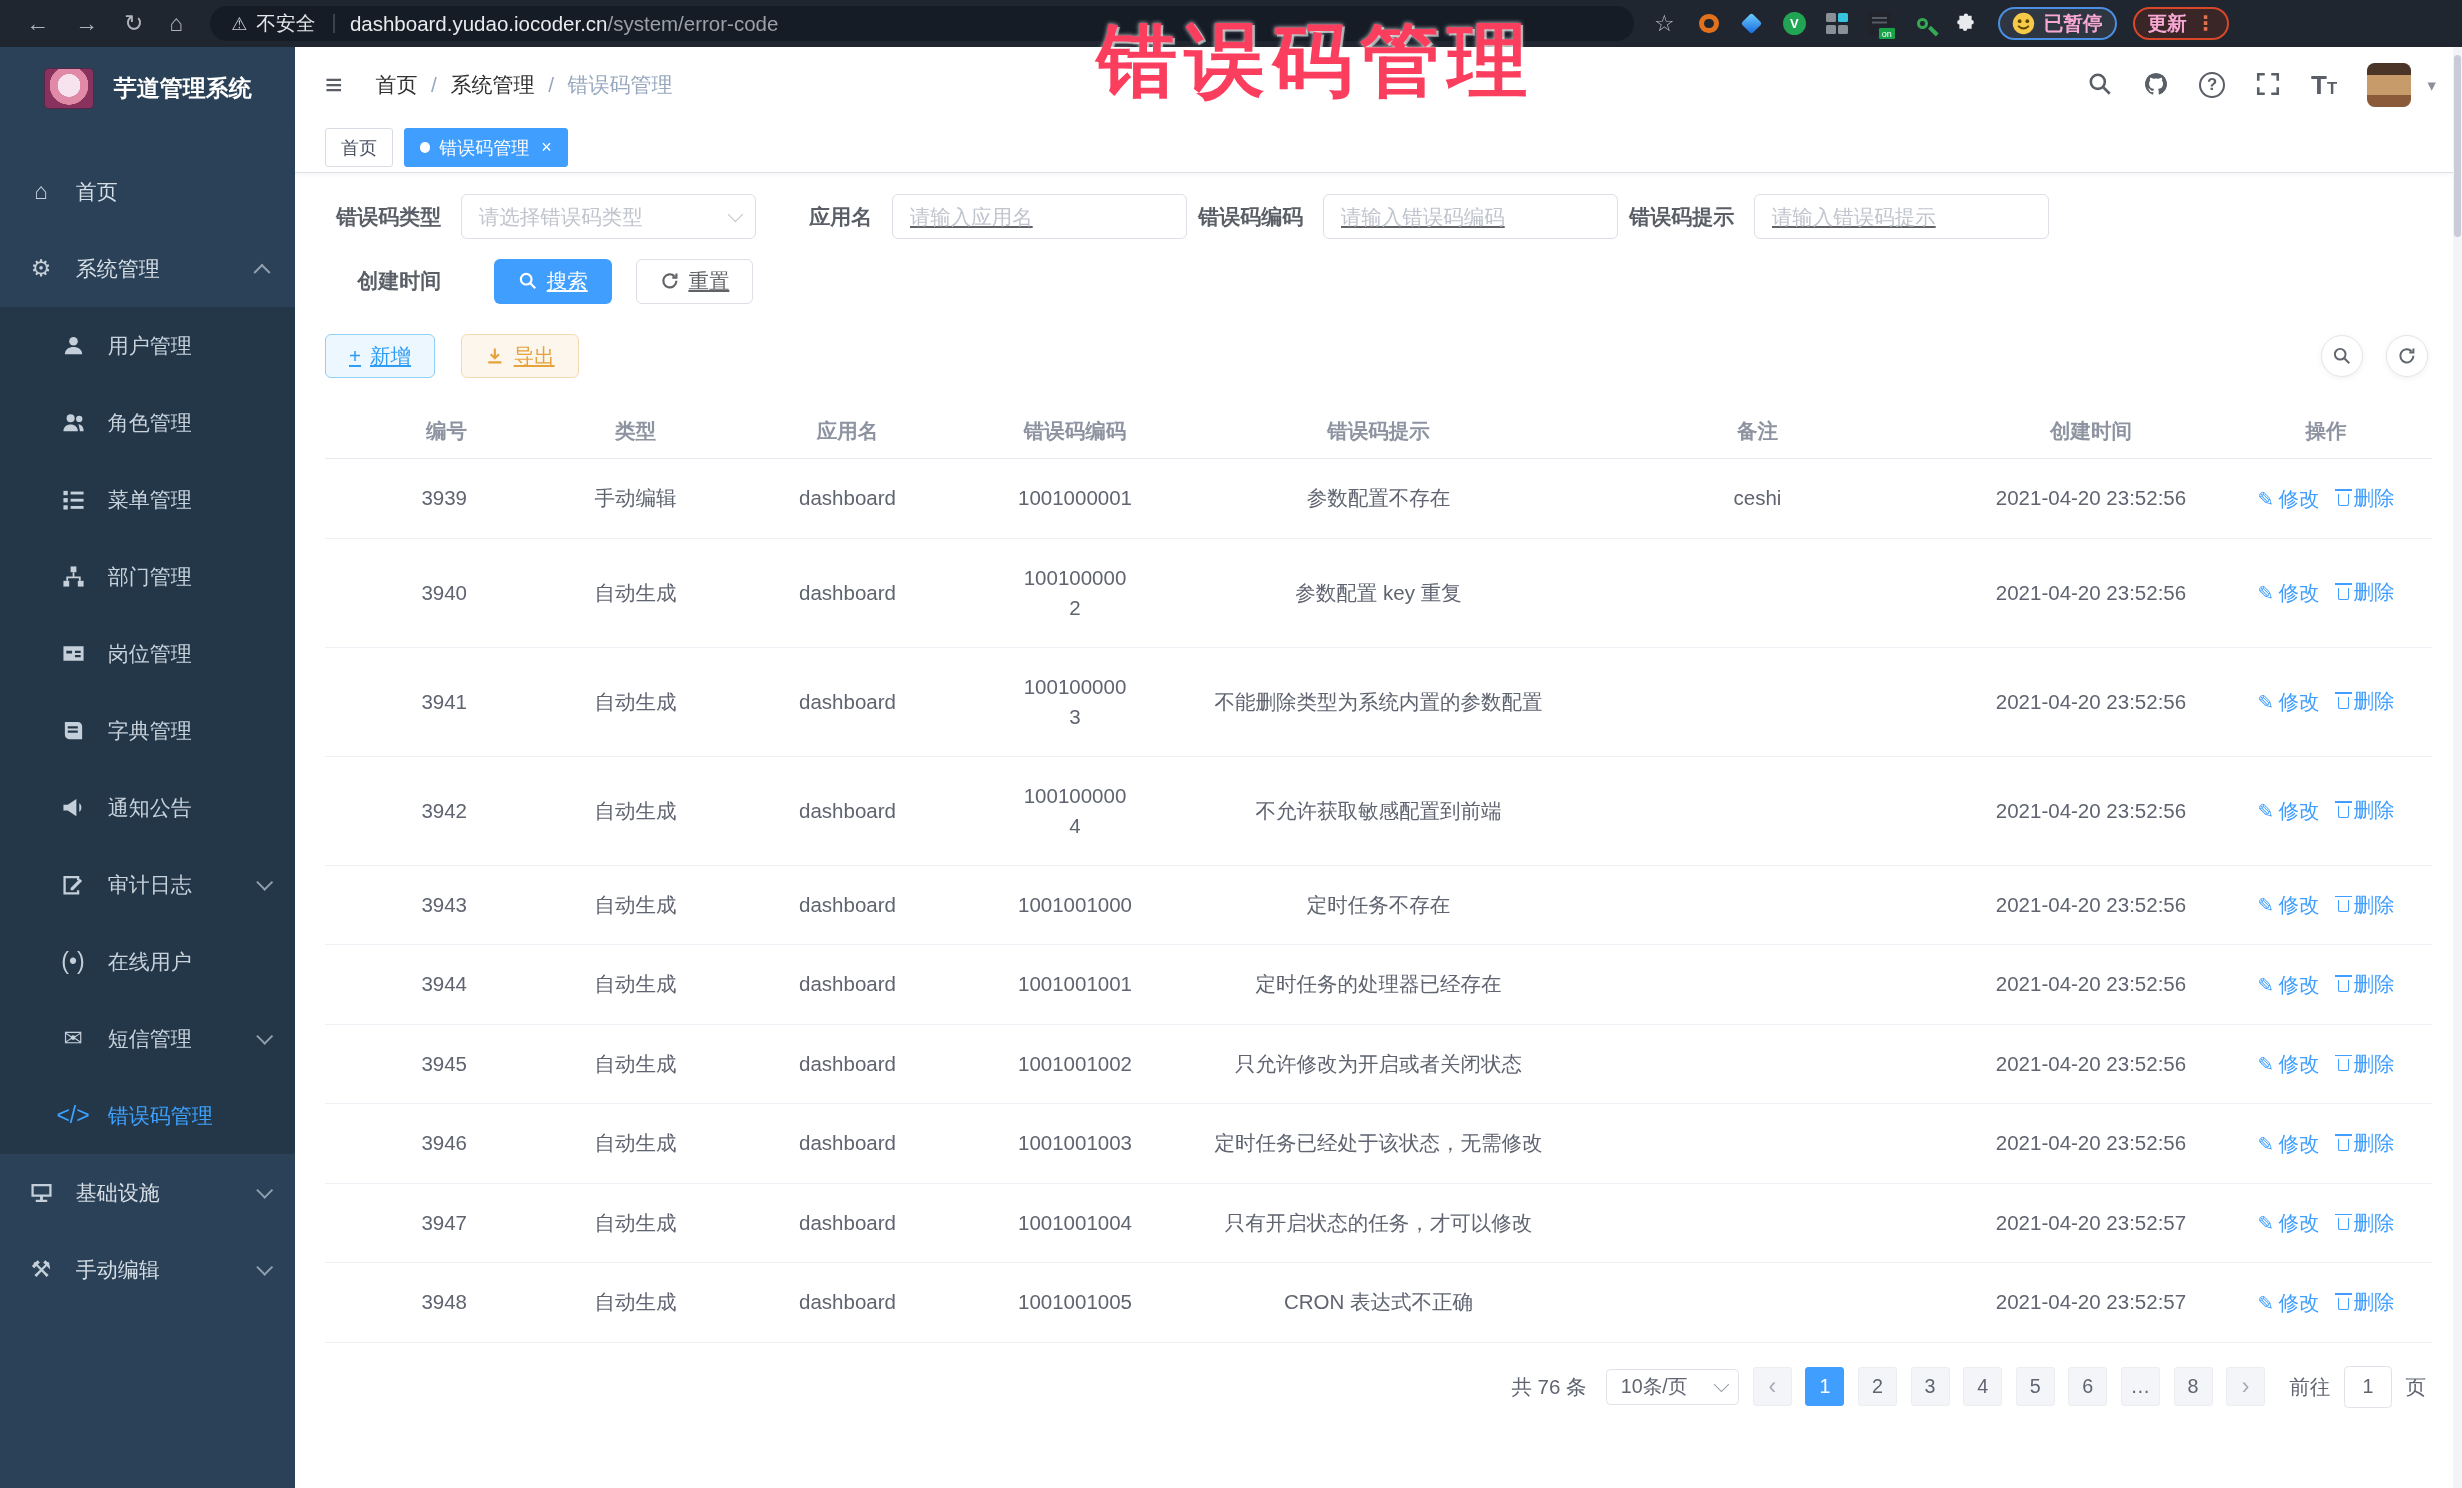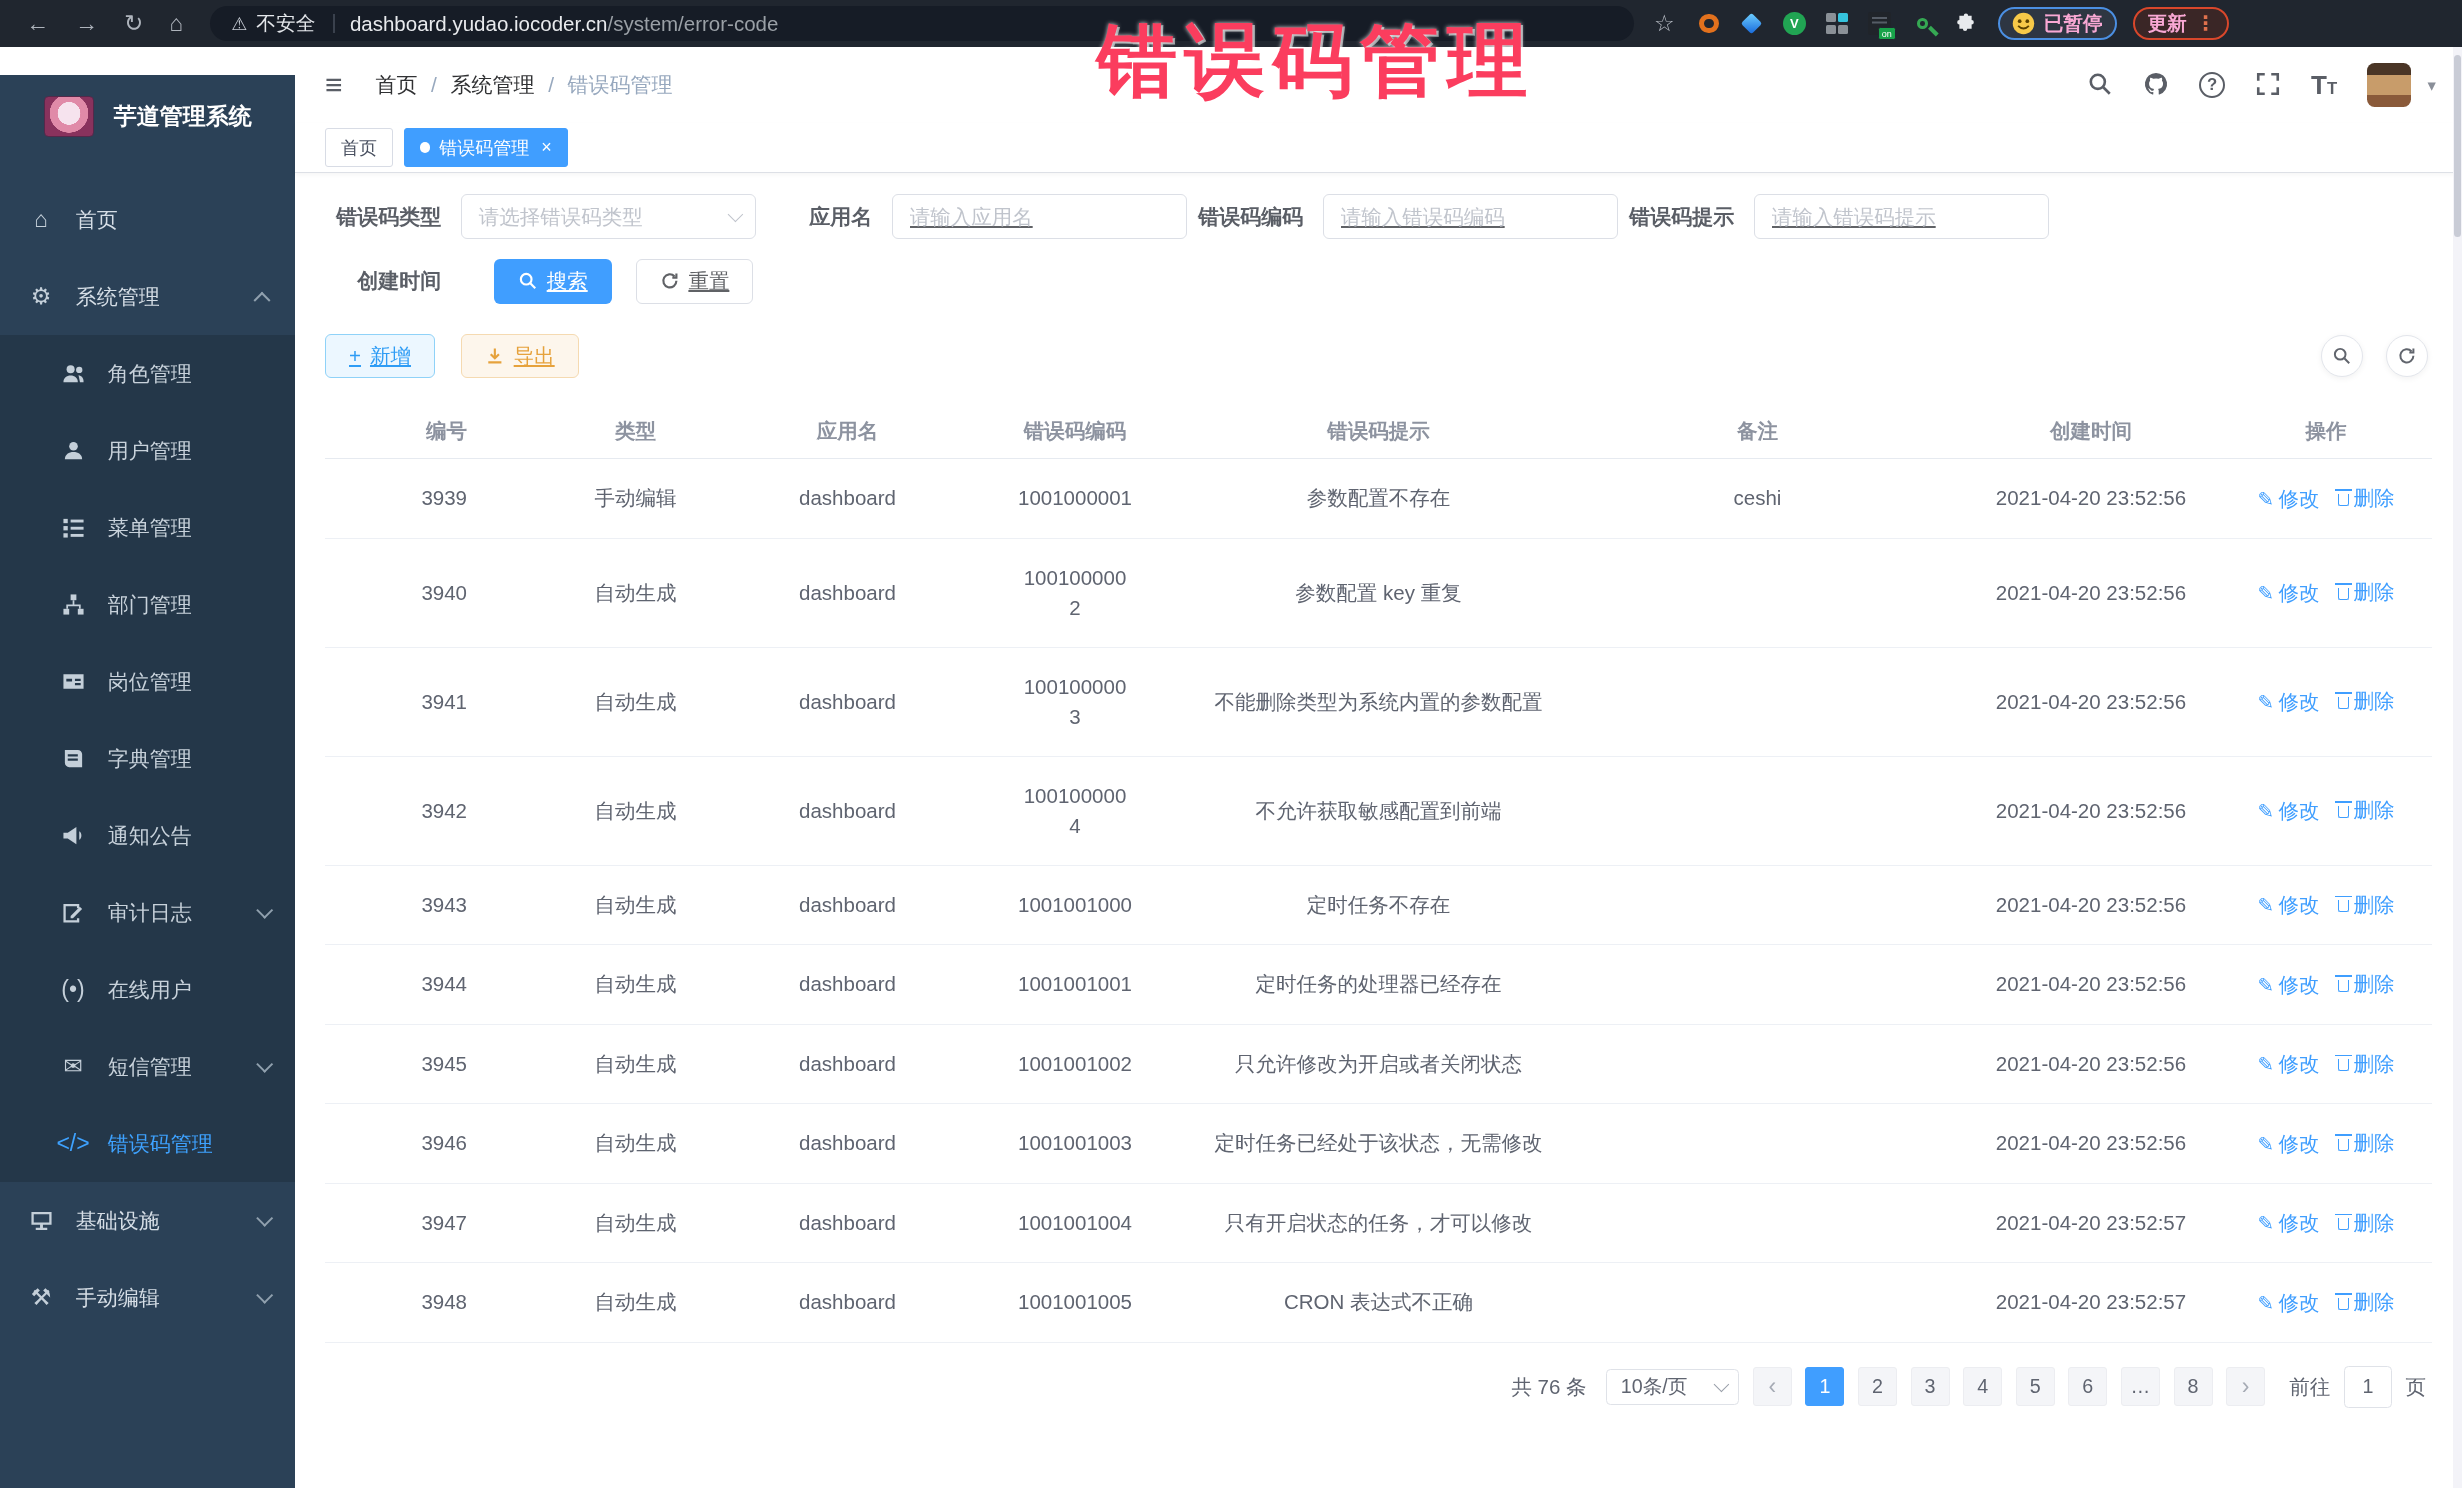--- a/index.html
+++ b/index.html
@@ -41,21 +41,21 @@
   .chip-label { color:#f9a8d4; font-size:19.7px;font-weight:bold; }
   .dots-v { color:#e0714d; font-size:19.7px; font-weight:bold; letter-spacing:0; }
   .smiley { width:23px; height:23px; }
 
   
   .annotation { position:absolute; left:1097px; top:7.6px; z-index:50; font-size:80px; font-weight:900;
     color:#fb3d5e; letter-spacing:7.6px; pointer-events:none;
     text-shadow:0 0 4.5px rgba(255,255,255,.85), 2.3px 2.3px 0 rgba(255,255,255,.55); }
 
   
-  .sidebar { position:absolute; left:0; top:47px; bottom:0; width:295px; background:#2b4157; color:#d6dee6;margin-top:28px; }
+  .sidebar { position:absolute; left:0; top:47px; bottom:0; width:295px; background:#2b4157; color:#d6dee6; }
   .logo-row { height:83px; display:flex; align-items:center; padding-left:44px; gap:19.7px; }
   .logo-img { width:50px; height:41px; border-radius:4.5px;
     background:radial-gradient(circle at 50% 42%, #f6e3ee 0 34%, #e08aa8 35% 58%, #89325d 59%); border:0.8px solid #55284a; }
   .logo-title { color:#fff; font-size:23px; font-weight:bold; }
   .menu { margin-top:23px; }
   .mi { height:77px; display:flex; align-items:center; padding-left:26px; font-size:21px; cursor:pointer; }
   .mi .ic { width:30px; text-align:center; margin-right:19.7px; font-size:23px; color:#c4cfd9; display:inline-flex; justify-content:center; }
   .mi .ic svg { width:23px; height:23px; fill:#c4cfd9; }
   .submenu { background:#243749; }
   .submenu .mi { padding-left:58px; color:#c8d2db; }
@@ -226,36 +226,36 @@
       </div>
       <div class="mi">
         <span class="ic">⚙</span>
         <span>系统管理</span>
         <span class="chev up"></span>
       </div>
       <div class="submenu">
         <div class="mi">
           <span class="ic">
               <svg viewBox="0 0 16 16">
+                <circle cx="8" cy="5" r="3"></circle>
+                <path d="M2 14c0-3.2 2.8-5 6-5s6 1.8 6 5z"></path>
+              </svg>
+            </span>
+          <span>用户管理</span>
+        </div>
+        <div class="mi">
+          <span class="ic">
+              <svg viewBox="0 0 16 16">
                 <circle cx="6" cy="5" r="2.8"></circle>
                 <path d="M1 14c0-3 2.2-4.6 5-4.6s5 1.6 5 4.6z"></path>
                 <circle cx="12" cy="5.5" r="2.2"></circle>
                 <path d="M11.5 9.3c2.2.3 3.5 1.8 3.5 4.7h-2.5z"></path>
               </svg>
             </span>
           <span>角色管理</span>
-        </div>
-        <div class="mi">
-          <span class="ic">
-              <svg viewBox="0 0 16 16">
-                <circle cx="8" cy="5" r="3"></circle>
-                <path d="M2 14c0-3.2 2.8-5 6-5s6 1.8 6 5z"></path>
-              </svg>
-            </span>
-          <span>用户管理</span>
         </div>
         <div class="mi">
           <span class="ic">
               <svg viewBox="0 0 16 16">
                 <rect x="1" y="2" width="3" height="3"></rect>
                 <rect x="6" y="2.5" width="9" height="2"></rect>
                 <rect x="1" y="7" width="3" height="3"></rect>
                 <rect x="6" y="7.5" width="9" height="2"></rect>
                 <rect x="1" y="12" width="3" height="3"></rect>
                 <rect x="6" y="12.5" width="9" height="2"></rect>

